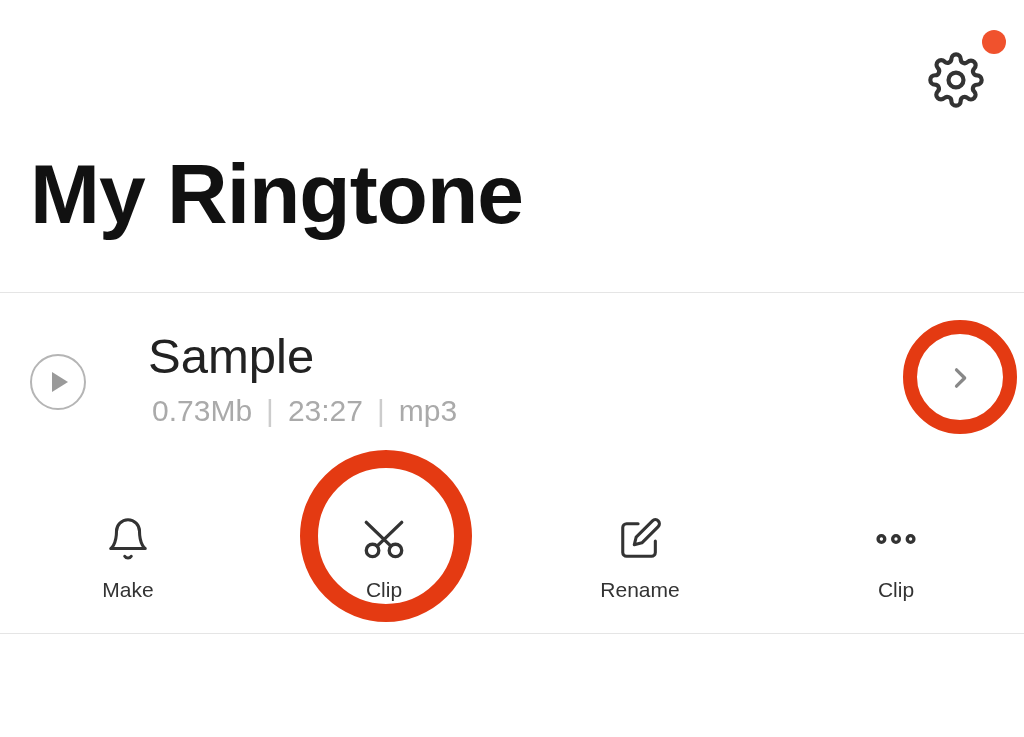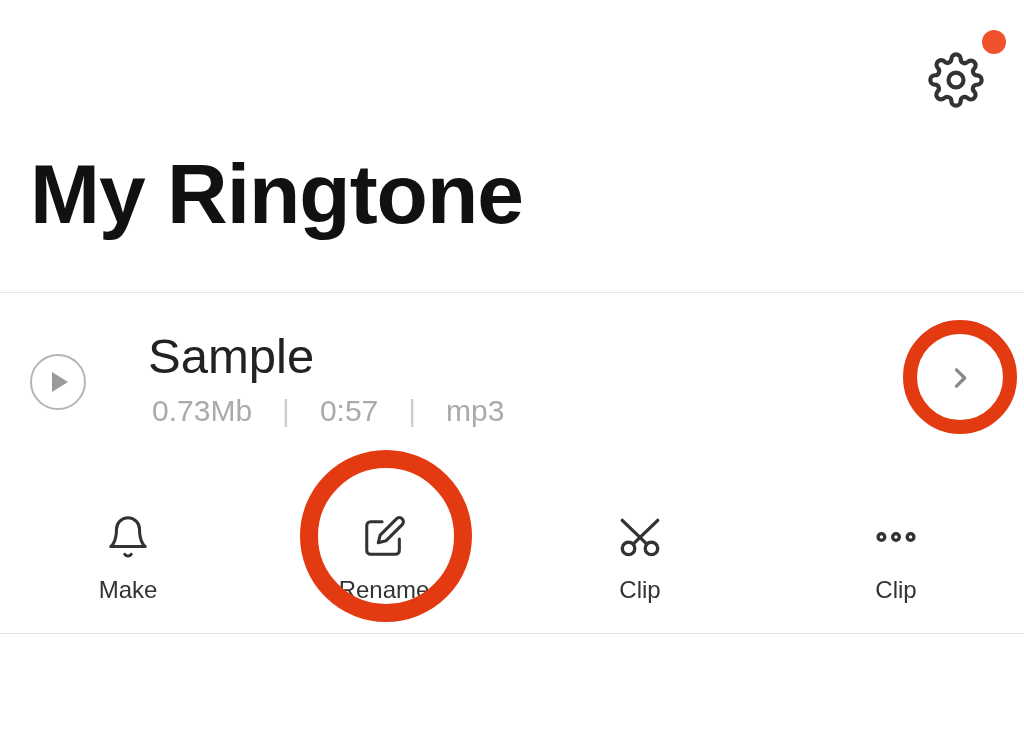--- a/index.html
+++ b/index.html
@@ -15,32 +15,32 @@
   .title { position: absolute; top: 150px; left: 30px; font-size: 84px; font-weight: 800; letter-spacing: -1px; line-height: 1.05; }
 
   
   .divider-top { position: absolute; top: 292px; left: 0; width: 1024px; height: 1px; background: #e5e5e5; }
 
   
   .item-row { position: absolute; top: 310px; left: 0; width: 1024px; height: 130px; }
   .play-btn { position: absolute; left: 30px; top: 44px; width: 56px; height: 56px; border-radius: 50%; border: 2px solid #b5b5b5; background: none; cursor: pointer; display: flex; align-items: center; justify-content: center; padding: 0; }
   .play-triangle { width: 0; height: 0; border-left: 16px solid #9a9a9a; border-top: 10px solid transparent; border-bottom: 10px solid transparent; margin-left: 4px; }
   .item-title { position: absolute; left: 148px; top: 18px; font-size: 49px; font-weight: 500; color: #222; }
-  .item-meta { position: absolute; left: 152px; top: 84px; font-size: 30px; color: #aaaaaa; display: flex; align-items: center; gap: 30px; font-weight: 400; }
+  .item-meta { position: absolute; left: 152px; top: 84px; font-size: 30px; color: #aaaaaa; display: flex; align-items: center; gap: 14px; font-weight: 400; }
   .meta-sep { color: #cccccc; font-weight: 300; }
   .chevron-btn { position: absolute; right: 42px; top: 46px; width: 44px; height: 44px; background: none; border: none; cursor: pointer; display: flex; align-items: center; justify-content: center; padding: 0; }
 
   
   .highlight-chevron { position: absolute; right: 7px; top: 320px; width: 114px; height: 114px; border: 14px solid #e43a12; border-radius: 50%; pointer-events: none; }
 
   
   .actions { position: absolute; top: 488px; left: 0; width: 1024px; height: 140px; display: flex; }
   .action-btn { flex: 1; background: none; border: none; cursor: pointer; display: flex; flex-direction: column; align-items: center; justify-content: center; gap: 14px; padding: 0; font-family: inherit; }
   .action-icon { height: 50px; display: flex; align-items: center; justify-content: center; }
-  .action-label { font-size: 24px; color: #333; font-weight: 400; }
+  .action-label { font-size: 21px; color: #333; font-weight: 400; }
 
   
   .highlight-clip { position: absolute; left: 300px; top: 450px; width: 172px; height: 172px; border: 18px solid #e43a12; border-radius: 50%; pointer-events: none; }
 
   
   .divider-bottom { position: absolute; top: 633px; left: 0; width: 1024px; height: 1px; background: #e5e5e5; }
 
   svg { display: block; }
 </style>
 </head>
@@ -65,21 +65,21 @@
   <div class="divider-top"></div>
 
   <div class="item-row">
     <button class="play-btn">
       <span class="play-triangle"></span>
     </button>
     <div class="item-title">Sample</div>
     <div class="item-meta">
       <span>0.73Mb</span>
       <span class="meta-sep">|</span>
-      <span>0:57</span>
+      <span>23:27</span>
       <span class="meta-sep">|</span>
       <span>mp3</span>
     </div>
     <button class="chevron-btn">
       <span>
         <svg width="28" height="40" viewBox="0 0 24 24" fill="none" stroke="#888" stroke-width="2.8" stroke-linecap="round" stroke-linejoin="round">
           <polyline points="9 5 16 12 9 19"></polyline>
         </svg>
       </span>
     </button>
@@ -94,38 +94,38 @@
         <svg width="46" height="50" viewBox="0 0 24 24" fill="none" stroke="#333" stroke-width="1.6" stroke-linecap="round" stroke-linejoin="round">
           <path d="M18 8a6 6 0 1 0-12 0c0 7-3 9-3 9h18s-3-2-3-9"></path>
           <path d="M13.7 21a2 2 0 0 1-3.4 0"></path>
         </svg>
       </span>
       <span class="action-label">Make</span>
     </button>
 
     <button class="action-btn">
       <span class="action-icon">
-        <svg width="46" height="50" viewBox="0 0 24 24" fill="none" stroke="#333" stroke-width="1.6" stroke-linecap="round" stroke-linejoin="round">
-          <path d="M11 4H5a2 2 0 0 0-2 2v13a2 2 0 0 0 2 2h13a2 2 0 0 0 2-2v-6"></path>
-          <path d="M18.5 2.5a2.1 2.1 0 0 1 3 3L13 14l-4 1 1-4 8.5-8.5z"></path>
-        </svg>
-      </span>
-      <span class="action-label">Rename</span>
-    </button>
-
-    <button class="action-btn">
-      <span class="action-icon">
         <svg width="56" height="50" viewBox="0 0 24 24" fill="none" stroke="#333" stroke-width="1.6" stroke-linecap="round" stroke-linejoin="round">
           <circle cx="6.5" cy="17.5" r="3"></circle>
           <circle cx="17.5" cy="17.5" r="3"></circle>
           <line x1="20.5" y1="4" x2="8.8" y2="15.3"></line>
           <line x1="3.5" y1="4" x2="15.2" y2="15.3"></line>
         </svg>
       </span>
       <span class="action-label">Clip</span>
+    </button>
+
+    <button class="action-btn">
+      <span class="action-icon">
+        <svg width="46" height="50" viewBox="0 0 24 24" fill="none" stroke="#333" stroke-width="1.6" stroke-linecap="round" stroke-linejoin="round">
+          <path d="M11 4H5a2 2 0 0 0-2 2v13a2 2 0 0 0 2 2h13a2 2 0 0 0 2-2v-6"></path>
+          <path d="M18.5 2.5a2.1 2.1 0 0 1 3 3L13 14l-4 1 1-4 8.5-8.5z"></path>
+        </svg>
+      </span>
+      <span class="action-label">Rename</span>
     </button>
 
     <button class="action-btn">
       <span class="action-icon">
         <svg width="50" height="50" viewBox="0 0 24 24" fill="none" stroke="#333" stroke-width="1.6" stroke-linecap="round" stroke-linejoin="round">
           <circle cx="5" cy="12" r="1.6"></circle>
           <circle cx="12" cy="12" r="1.6"></circle>
           <circle cx="19" cy="12" r="1.6"></circle>
         </svg>
       </span>

